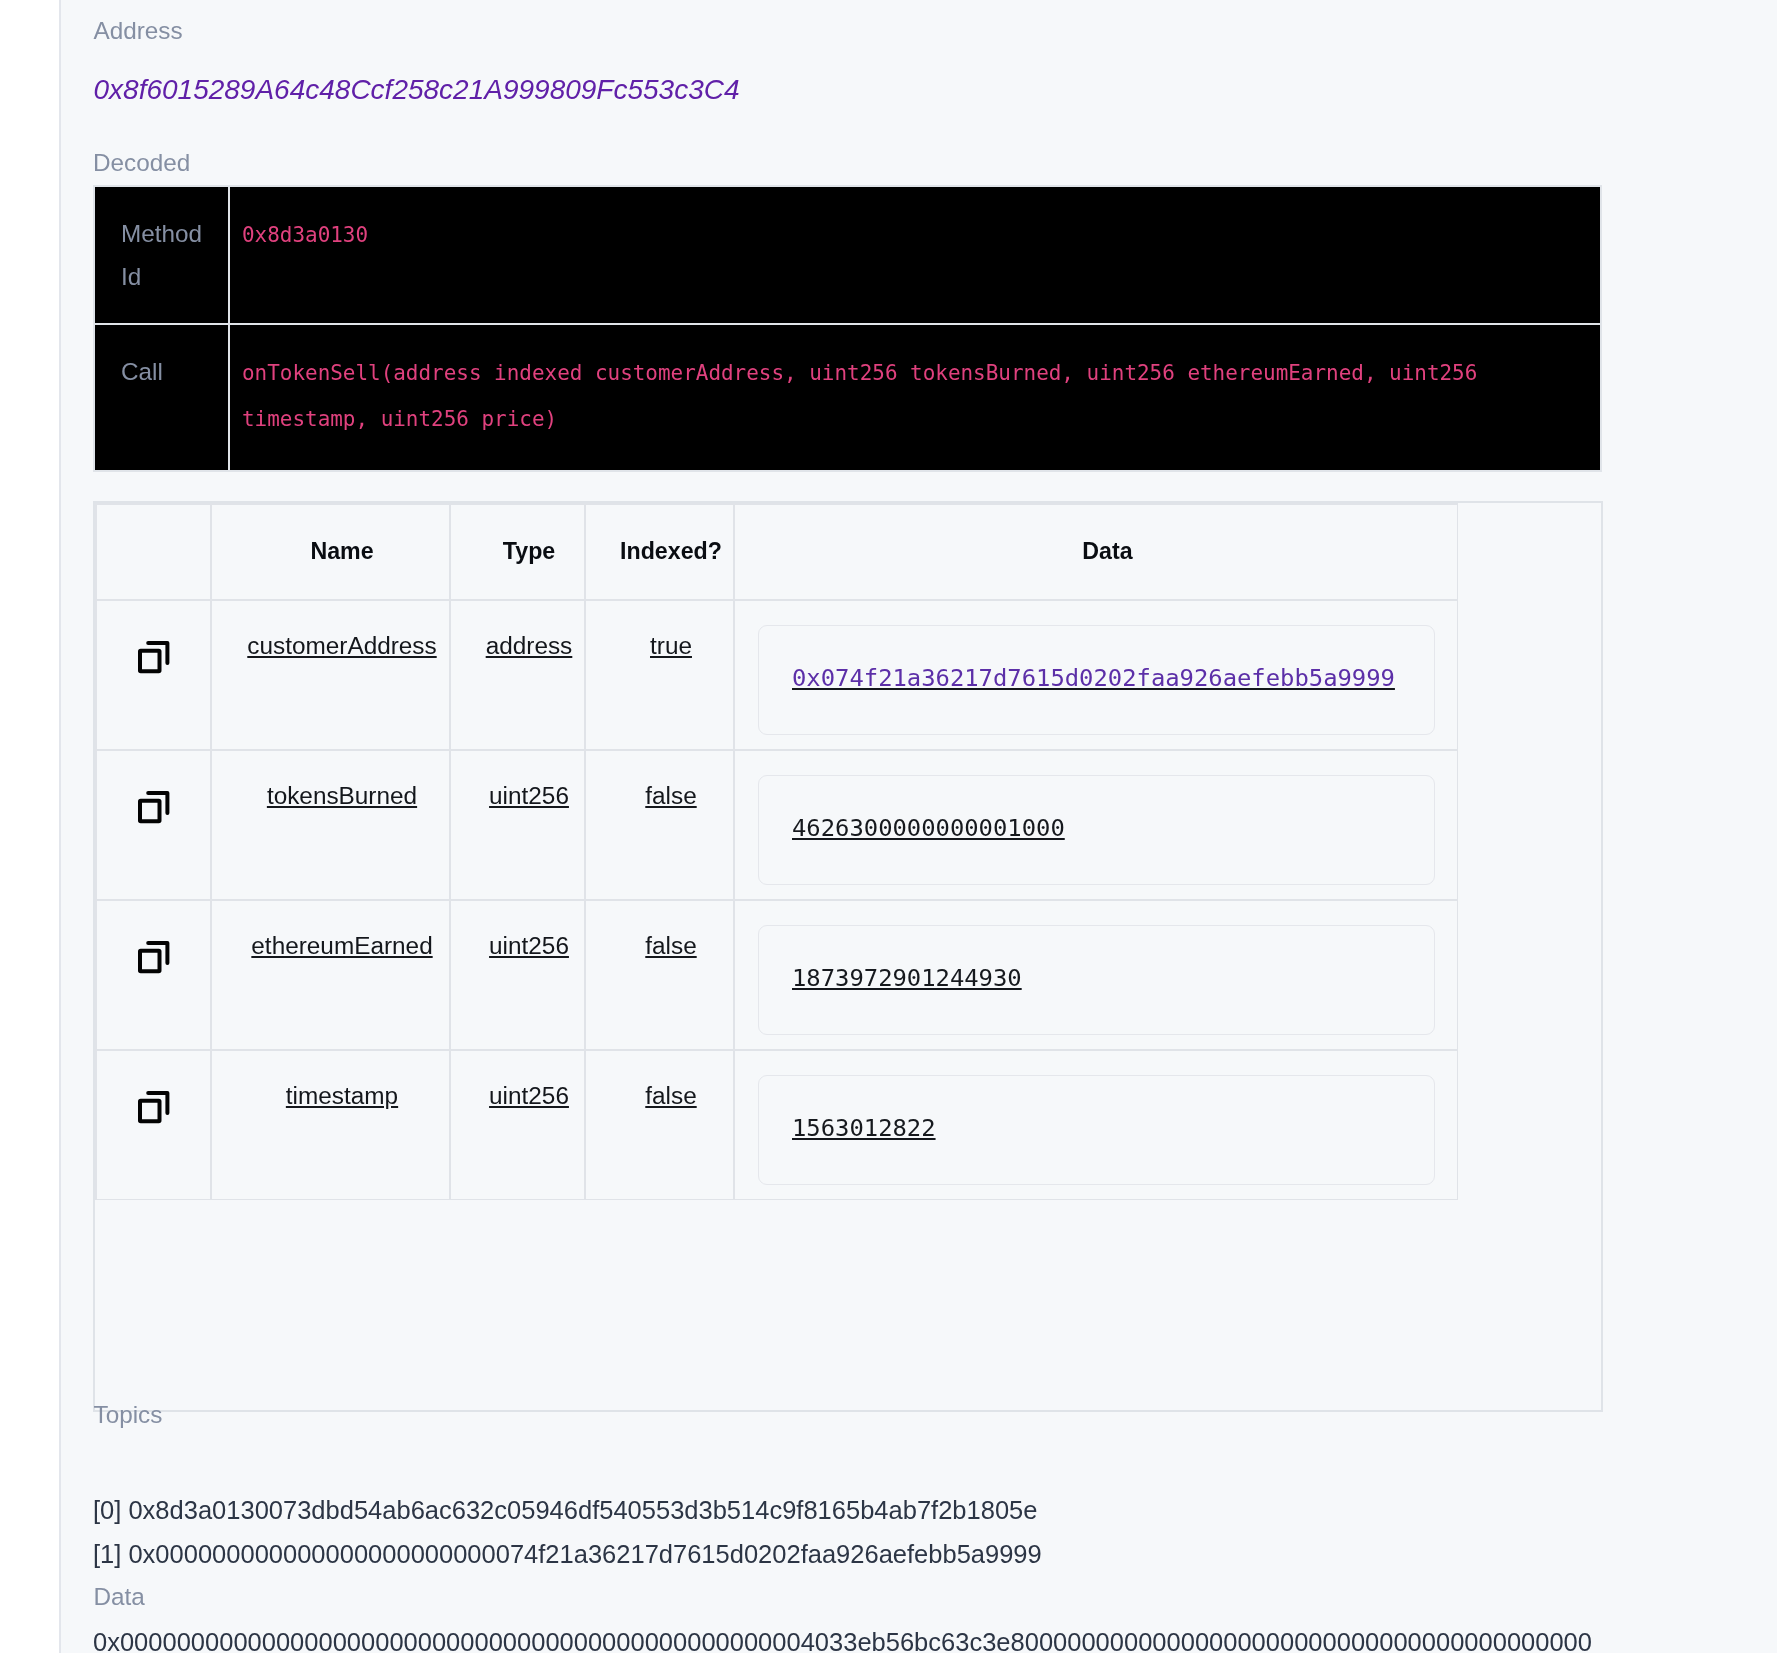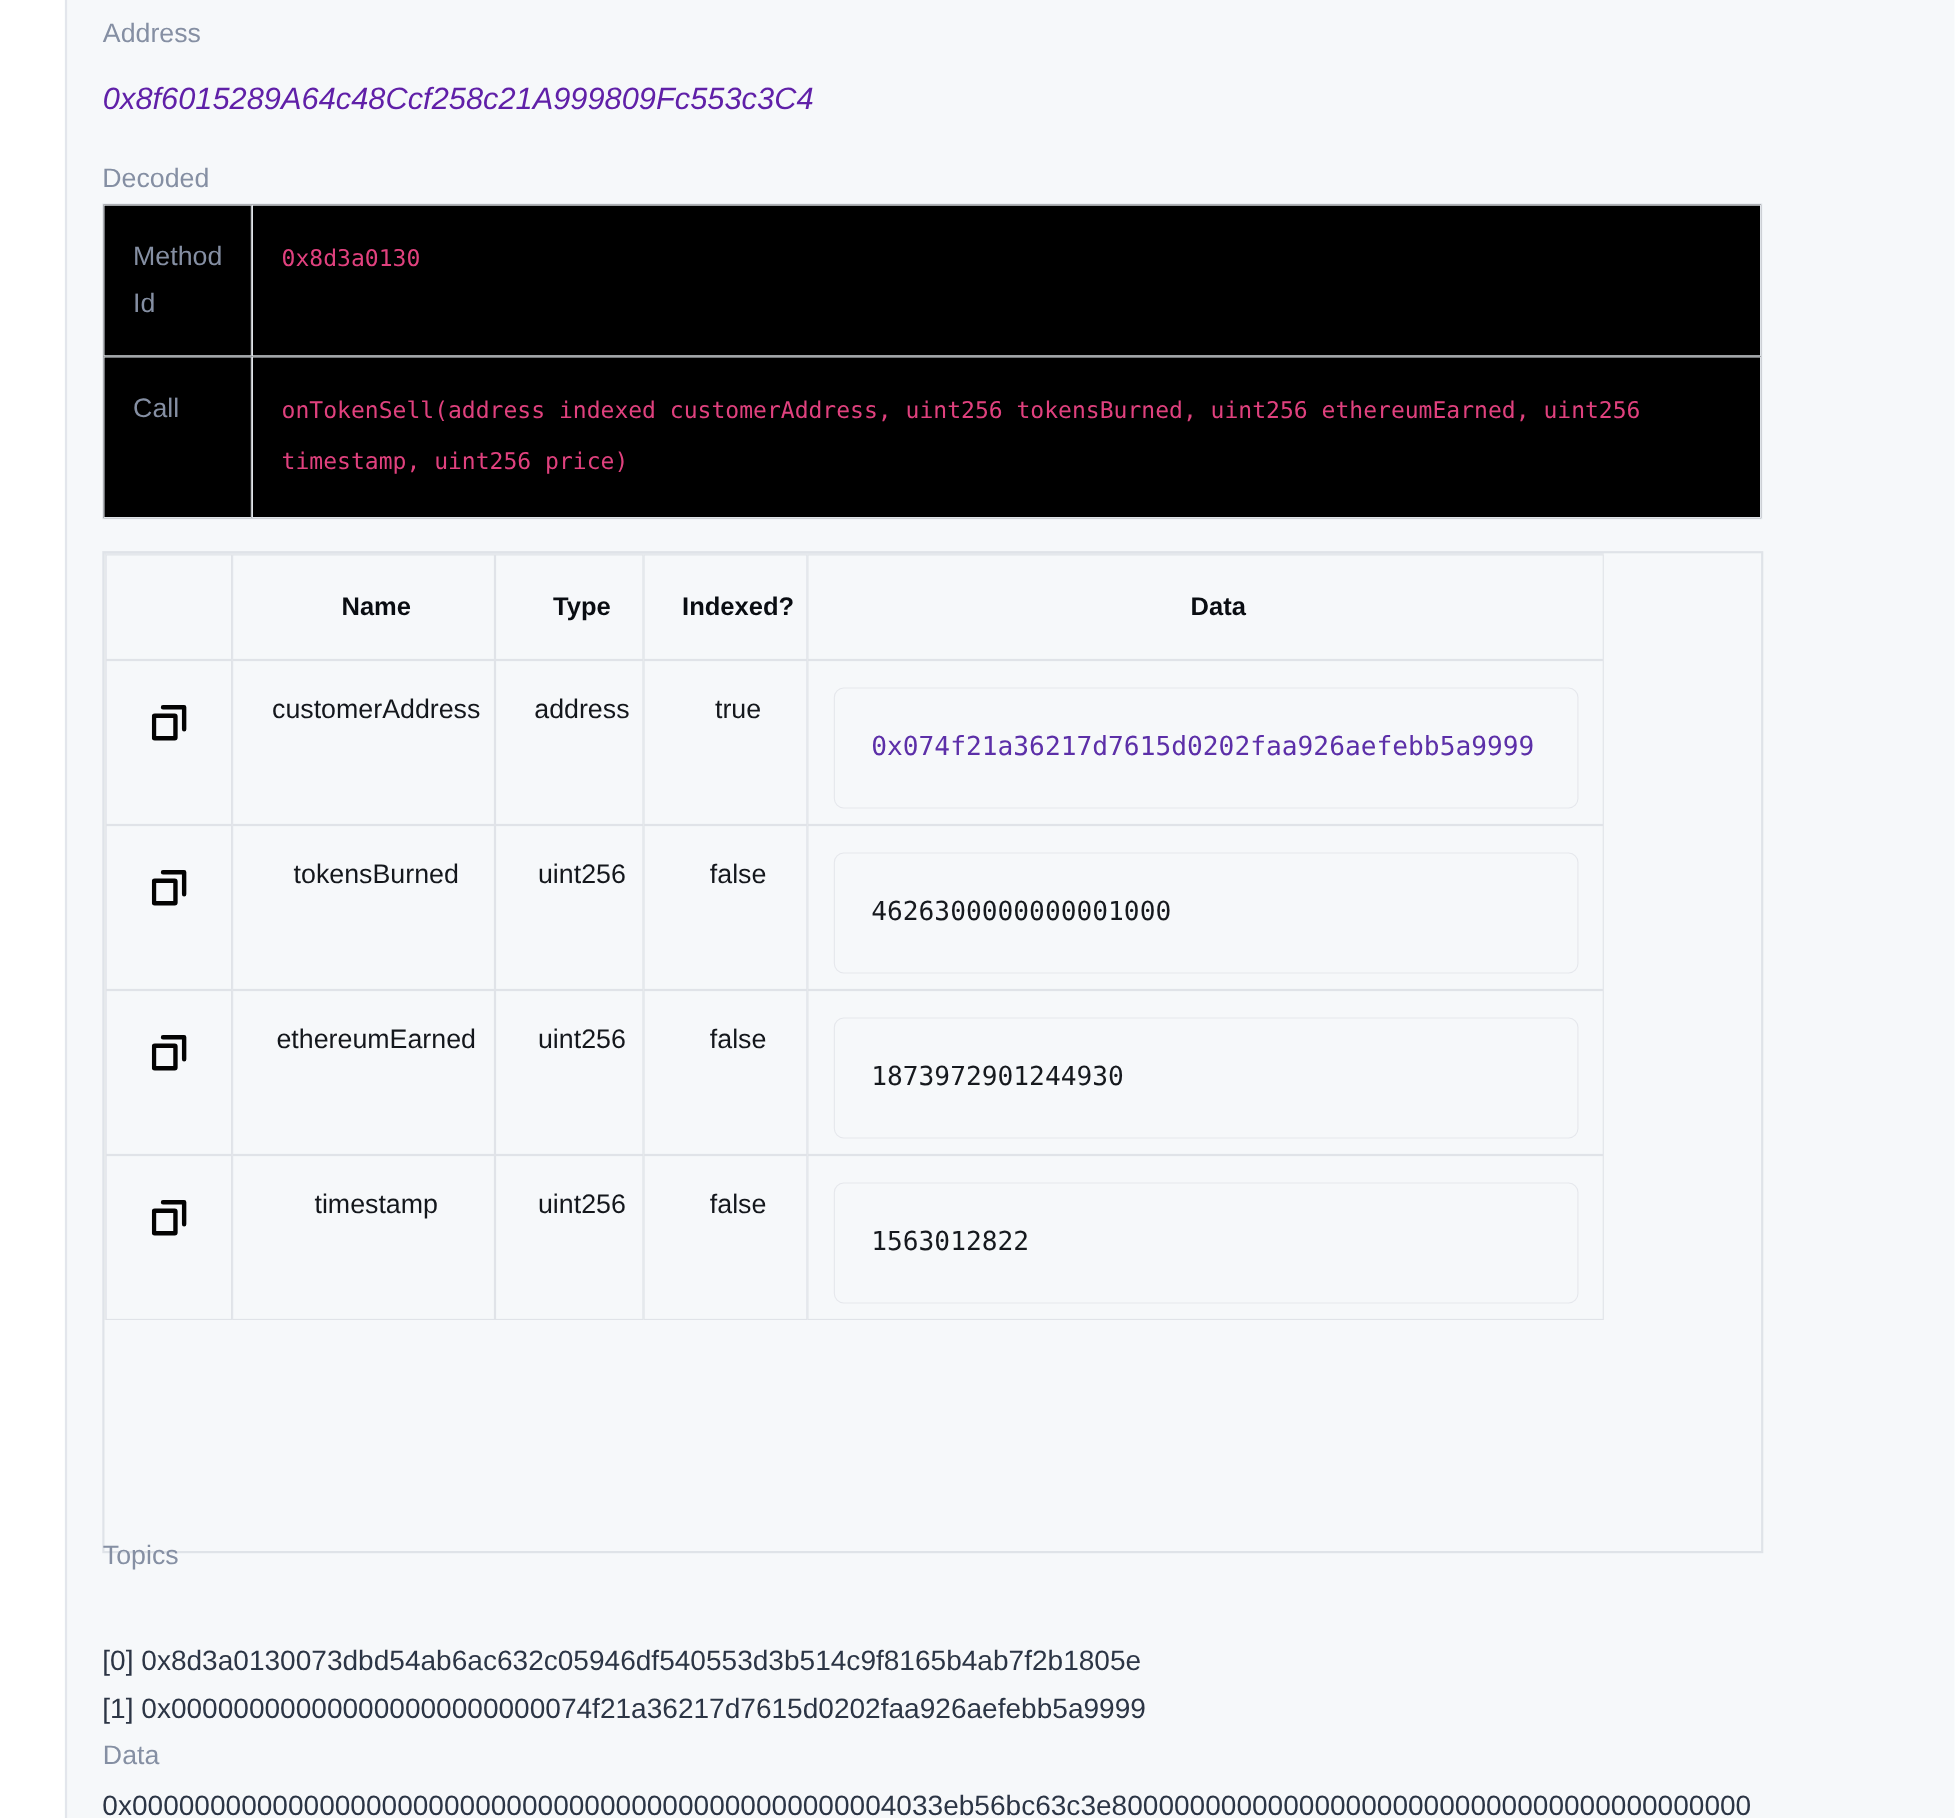--- a/index.html
+++ b/index.html
@@ -16,35 +16,35 @@
                  text-decoration:none;white-space:pre;font-style:italic;}
   #decoded-label{left:32px;top:151px;}
 
   
   #decoded-table{left:32px;top:185px;width:1509px;border-collapse:separate;border-spacing:0;
                  table-layout:fixed;border:1px solid #e0e4e9;box-sizing:border-box;}
   #decoded-table td{border:1px solid #e0e4e9;vertical-align:top;background:#000000;}
   #decoded-table td.k{width:135px;color:#858fa3;font-size:24.3px;line-height:42.7px;
                       padding:26px 22px 0 26px;box-sizing:border-box;}
   #decoded-table td.v{color:#e0417e;font-family:"DejaVu Sans Mono","Liberation Mono",monospace;
-                      font-size:20.95px;line-height:45.7px;padding:26px 24px 0 26px;
+                      font-size:20.95px;line-height:45.7px;padding:26px 24px 0 12px;
                       white-space:pre-wrap;word-break:break-word;box-sizing:border-box;}
   #decoded-table tr.r1 td{height:138px;}
   #decoded-table tr.r2 td{height:147px;}
 
   
   #params-wrap{left:32px;top:501px;width:1510px;height:911px;border:2px solid #dfe3e8;box-sizing:border-box;}
   #params-table{border-collapse:separate;border-spacing:0;table-layout:fixed;width:1363px;
                 margin:0;border-left:1px solid #e0e3e8;border-top:1px solid #e0e3e8;
                 box-sizing:border-box;}
   #params-table th,#params-table td{border-right:1px solid #e0e3e8;border-bottom:1px solid #e0e3e8;
                                     border-left:1px solid #e0e3e8;border-top:1px solid #e0e3e8;
                                     vertical-align:top;text-align:center;box-sizing:border-box;}
   #params-table th{font-size:23.2px;font-weight:bold;color:#0a0d12;padding:34.3px 0 0 23px;line-height:24px;height:96px;}
-  #params-table td{font-size:24.35px;color:#14171c;padding:32.5px 0 0 23px;line-height:24px;height:150px;}
+  #params-table td{font-size:24.35px;color:#14171c;padding:32.5px 0 0 23px;line-height:24px;height:150px;text-decoration:underline;}
   #params-table td.ic{padding:0;text-align:left;}
   .ic svg{display:block;margin:39.6px 0 0 41px;}
   .col0{width:115px;} .col1{width:239px;} .col2{width:135px;} .col3{width:149px;} .col4{width:724px;}
   #params-table td.dt{padding:0;}
   .databox{margin:23.5px 0 0 23px;border:1px solid #e5e7ec;border-radius:9px;box-sizing:border-box;
            width:677px;height:110px;display:flex;align-items:center;
            font-family:"DejaVu Sans Mono","Liberation Mono",monospace;font-size:23.85px;
            line-height:26px;color:#16191e;padding:0 0 4px 33px;white-space:pre;}
   .databox.lnk{color:#5c2fa8;}
 

